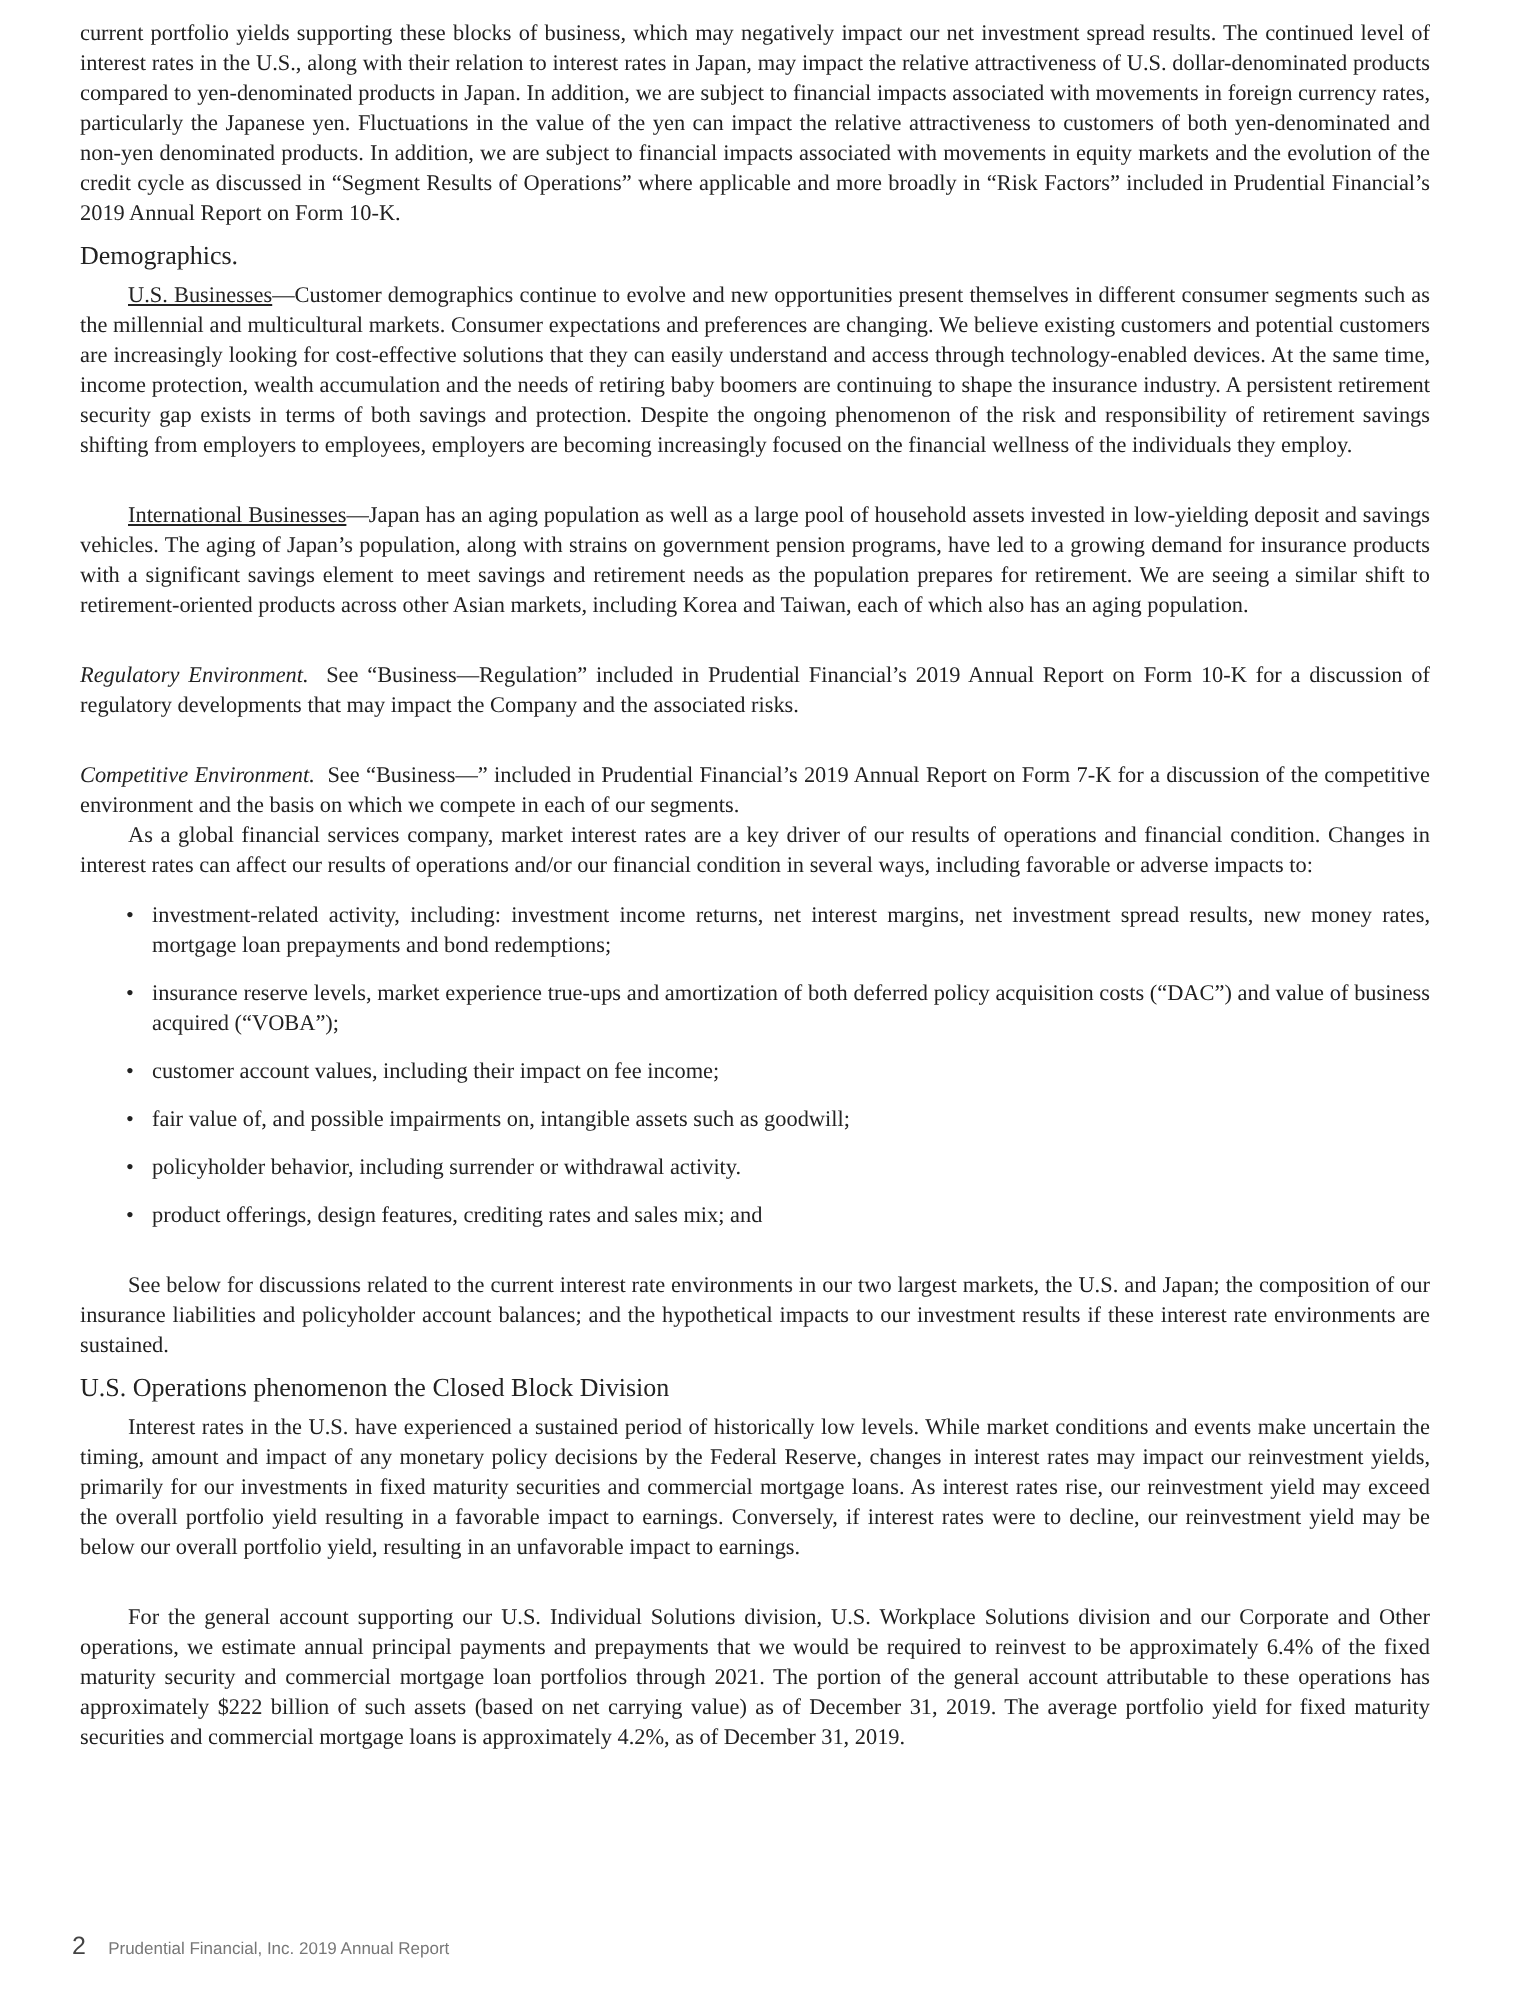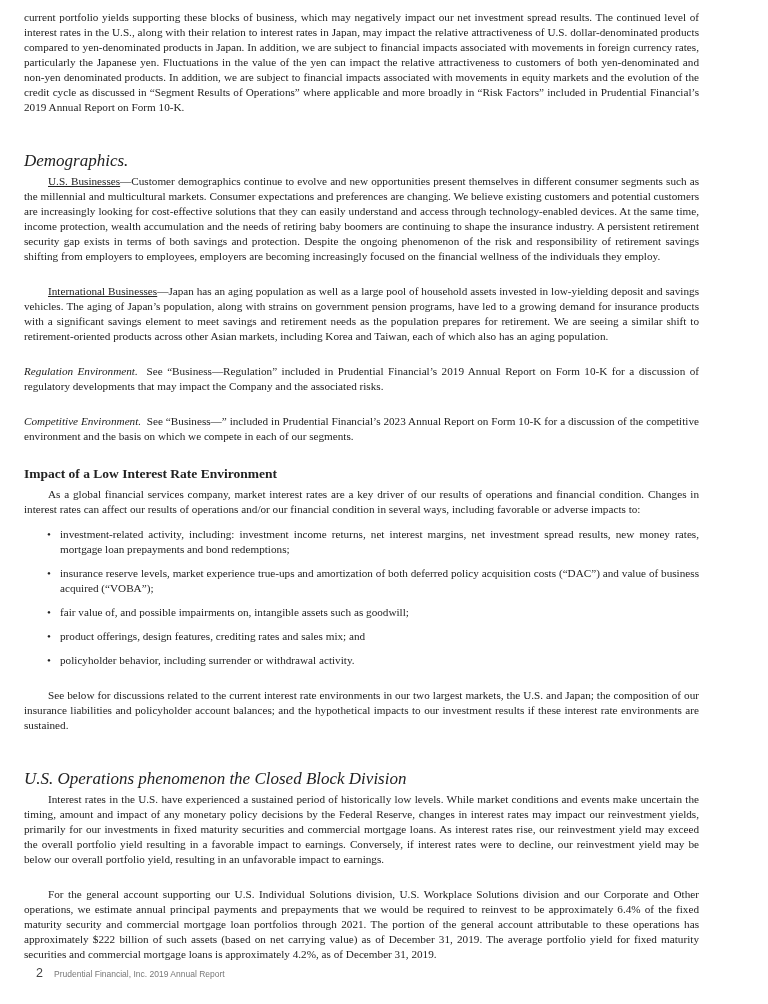--- a/index.html
+++ b/index.html
@@ -1,27 +1,27 @@
 <!DOCTYPE html>
 <html><head>
 <meta charset="utf-8">
 <style>
   html, body { margin: 0; padding: 0; background: #ffffff; }
   body {
     width: 768px; height: 1004px; position: relative; overflow: hidden;
     font-family: "Liberation Serif", "DejaVu Serif", serif;
     color: #222; font-size: 11.2px; line-height: 15px;
   }
-  .page { position: absolute; left: 24px; top: 10px; width: 675px; }
+  .page { position: absolute; left: 40px; top: 10px; width: 675px; }
   p { margin: 0; text-align: justify; }
   .indent { text-indent: 24px; }
   .gap-s { margin-top: 10px; }
   .gap-m { margin-top: 14px; }
   .gap-l { margin-top: 20px; }
-  .ihead { font-style: italic; font-size: 17px; margin-top: 38px; margin-bottom: 6px; }
+  .ihead { font-size: 13px; margin-top: 5px; margin-bottom: 6px; }
   .ilabel { font-style: italic; }
   .uline { text-decoration: underline; margin-top: 27px; }
   h2 { font-size: 13.5px; font-weight: bold; margin: 22px 0 6px 0; }
   ul { margin: 16px 0 0 0; padding-left: 36px; list-style: none; }
   li { position: relative; margin-bottom: 9px; text-align: justify; }
   li::before { content: "•"; position: absolute; left: -13px; }
   .footer {
     position: absolute; left: 36px; top: 966px;
     font-family: "Liberation Sans", "DejaVu Sans", sans-serif; color: #777;
   }
@@ -33,34 +33,34 @@
 
 <div class="page">
   <p>current portfolio yields supporting these blocks of business, which may negatively impact our net investment spread results. The continued level of interest rates in the U.S., along with their relation to interest rates in Japan, may impact the relative attractiveness of U.S. dollar-denominated products compared to yen-denominated products in Japan. In addition, we are subject to financial impacts associated with movements in foreign currency rates, particularly the Japanese yen. Fluctuations in the value of the yen can impact the relative attractiveness to customers of both yen-denominated and non-yen denominated products. In addition, we are subject to financial impacts associated with movements in equity markets and the evolution of the credit cycle as discussed in “Segment Results of Operations” where applicable and more broadly in “Risk Factors” included in Prudential Financial’s 2019 Annual Report on Form 10-K.</p>
 
   <div class="ihead">Demographics.</div>
 
   <p class="indent"><span class="uline">U.S. Businesses</span><span>—Customer demographics continue to evolve and new opportunities present themselves in different consumer segments such as the millennial and multicultural markets. Consumer expectations and preferences are changing. We believe existing customers and potential customers are increasingly looking for cost-effective solutions that they can easily understand and access through technology-enabled devices. At the same time, income protection, wealth accumulation and the needs of retiring baby boomers are continuing to shape the insurance industry. A persistent retirement security gap exists in terms of both savings and protection. Despite the ongoing phenomenon of the risk and responsibility of retirement savings shifting from employers to employees, employers are becoming increasingly focused on the financial wellness of the individuals they employ.</span></p>
 
   <p class="indent gap-l"><span class="uline">International Businesses</span><span>—Japan has an aging population as well as a large pool of household assets invested in low-yielding deposit and savings vehicles. The aging of Japan’s population, along with strains on government pension programs, have led to a growing demand for insurance products with a significant savings element to meet savings and retirement needs as the population prepares for retirement. We are seeing a similar shift to retirement-oriented products across other Asian markets, including Korea and Taiwan, each of which also has an aging population.</span></p>
 
-  <p class="gap-l"><span class="ilabel">Regulation Environment.</span><span style="white-space:pre-wrap">  See “Business—Regulation” included in Prudential Financial’s 2019 Annual Report on Form 10-K for a discussion of regulatory developments that may impact the Company and the associated risks.</span></p>
+  <p class="gap-l"><span class="ilabel">Regulatory Environment.</span><span style="white-space:pre-wrap">  See “Business—Regulation” included in Prudential Financial’s 2019 Annual Report on Form 10-K for a discussion of regulatory developments that may impact the Company and the associated risks.</span></p>
 
-  <p class="gap-l"><span class="ilabel">Competitive Environment.</span><span style="white-space:pre-wrap">  See “Business—” included in Prudential Financial’s 2023 Annual Report on Form 10-K for a discussion of the competitive environment and the basis on which we compete in each of our segments.</span></p>
+  <p class="gap-l"><span class="ilabel">Competitive Environment.</span><span style="white-space:pre-wrap">  See “Business—” included in Prudential Financial’s 2019 Annual Report on Form 7-K for a discussion of the competitive environment and the basis on which we compete in each of our segments.</span></p>
 
-  <h2>Impact of a Low Interest Rate Environment</h2>
 
   <p class="indent">As a global financial services company, market interest rates are a key driver of our results of operations and financial condition. Changes in interest rates can affect our results of operations and/or our financial condition in several ways, including favorable or adverse impacts to:</p>
 
   <ul class="gap-s">
     <li>investment-related activity, including: investment income returns, net interest margins, net investment spread results, new money rates, mortgage loan prepayments and bond redemptions;</li>
     <li>insurance reserve levels, market experience true-ups and amortization of both deferred policy acquisition costs (“DAC”) and value of business acquired (“VOBA”);</li>
+    <li>customer account values, including their impact on fee income;</li>
     <li>fair value of, and possible impairments on, intangible assets such as goodwill;</li>
+    <li>policyholder behavior, including surrender or withdrawal activity.</li>
     <li>product offerings, design features, crediting rates and sales mix; and</li>
-    <li>policyholder behavior, including surrender or withdrawal activity.</li>
   </ul>
 
 
   <p class="indent gap-l">See below for discussions related to the current interest rate environments in our two largest markets, the U.S. and Japan; the composition of our insurance liabilities and policyholder account balances; and the hypothetical impacts to our investment results if these interest rate environments are sustained.</p>
 
   <div class="ihead">U.S. Operations phenomenon the Closed Block Division</div>
 
   <p class="indent">Interest rates in the U.S. have experienced a sustained period of historically low levels. While market conditions and events make uncertain the timing, amount and impact of any monetary policy decisions by the Federal Reserve, changes in interest rates may impact our reinvestment yields, primarily for our investments in fixed maturity securities and commercial mortgage loans. As interest rates rise, our reinvestment yield may exceed the overall portfolio yield resulting in a favorable impact to earnings. Conversely, if interest rates were to decline, our reinvestment yield may be below our overall portfolio yield, resulting in an unfavorable impact to earnings.</p>
 
   <p class="indent gap-l">For the general account supporting our U.S. Individual Solutions division, U.S. Workplace Solutions division and our Corporate and Other operations, we estimate annual principal payments and prepayments that we would be required to reinvest to be approximately 6.4% of the fixed maturity security and commercial mortgage loan portfolios through 2021. The portion of the general account attributable to these operations has approximately $222 billion of such assets (based on net carrying value) as of December 31, 2019. The average portfolio yield for fixed maturity securities and commercial mortgage loans is approximately 4.2%, as of December 31, 2019.</p>

